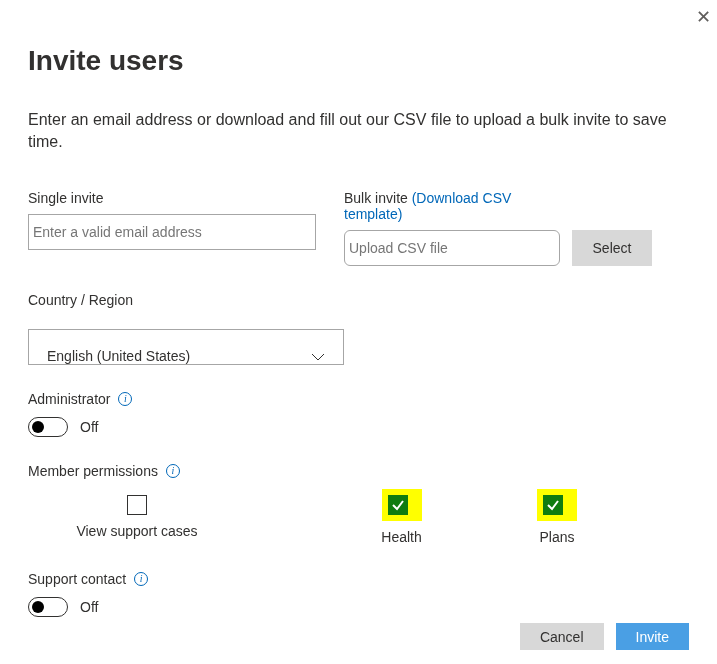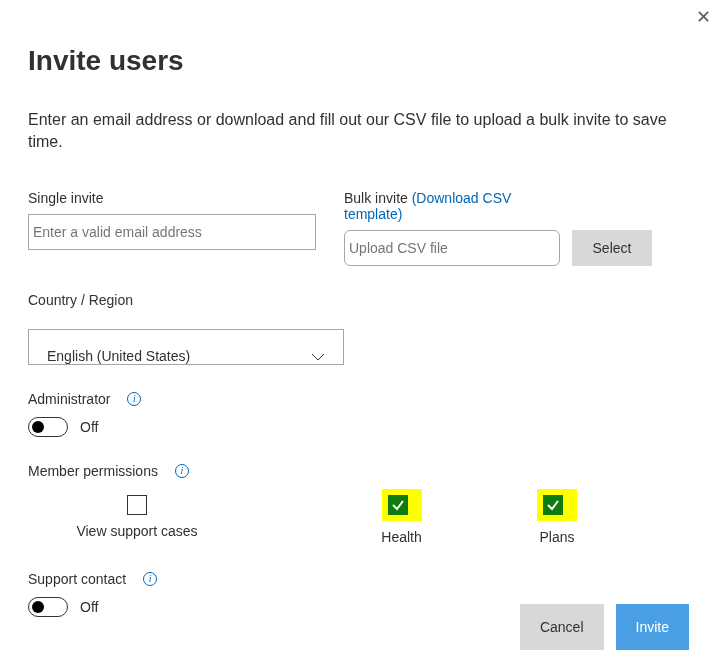--- a/index.html
+++ b/index.html
@@ -113,21 +113,21 @@
       cursor: pointer;
       background: #fff;
       margin-top: 21px;
     }
     .chevron {
       font-size: 12px;
     }
     .label-with-info {
       display: flex;
       align-items: center;
-      gap: 17px;
+      gap: 8px;
       margin-bottom: 10px;
     }
     .info-icon {
       display: inline-flex;
       align-items: center;
       justify-content: center;
       width: 14px;
       height: 14px;
       border: 1px solid #0067b8;
       border-radius: 50%;
@@ -204,21 +204,21 @@
       height: 14px;
     }
     .footer {
       position: absolute;
       bottom: 14px;
       right: 28px;
       display: flex;
       gap: 12px;
     }
     .btn {
-      height: 46px;
+      height: 27px;
       padding: 0 20px;
       border: none;
       font-size: 14px;
       font-family: inherit;
       cursor: pointer;
     }
     .btn-cancel {
       background: #d8d8d8;
       color: #323130;
     }

